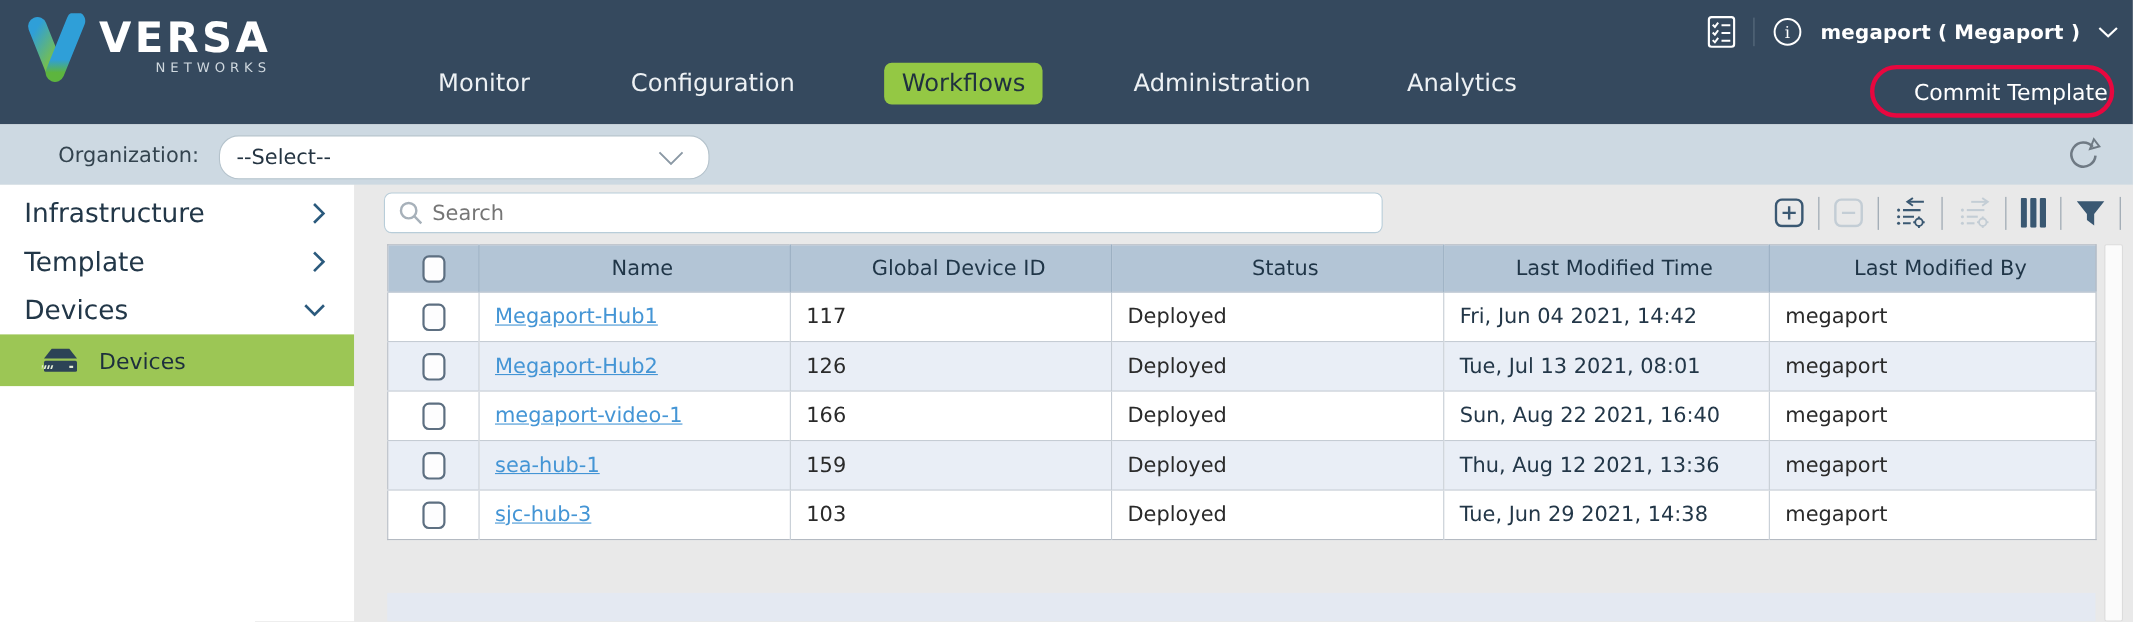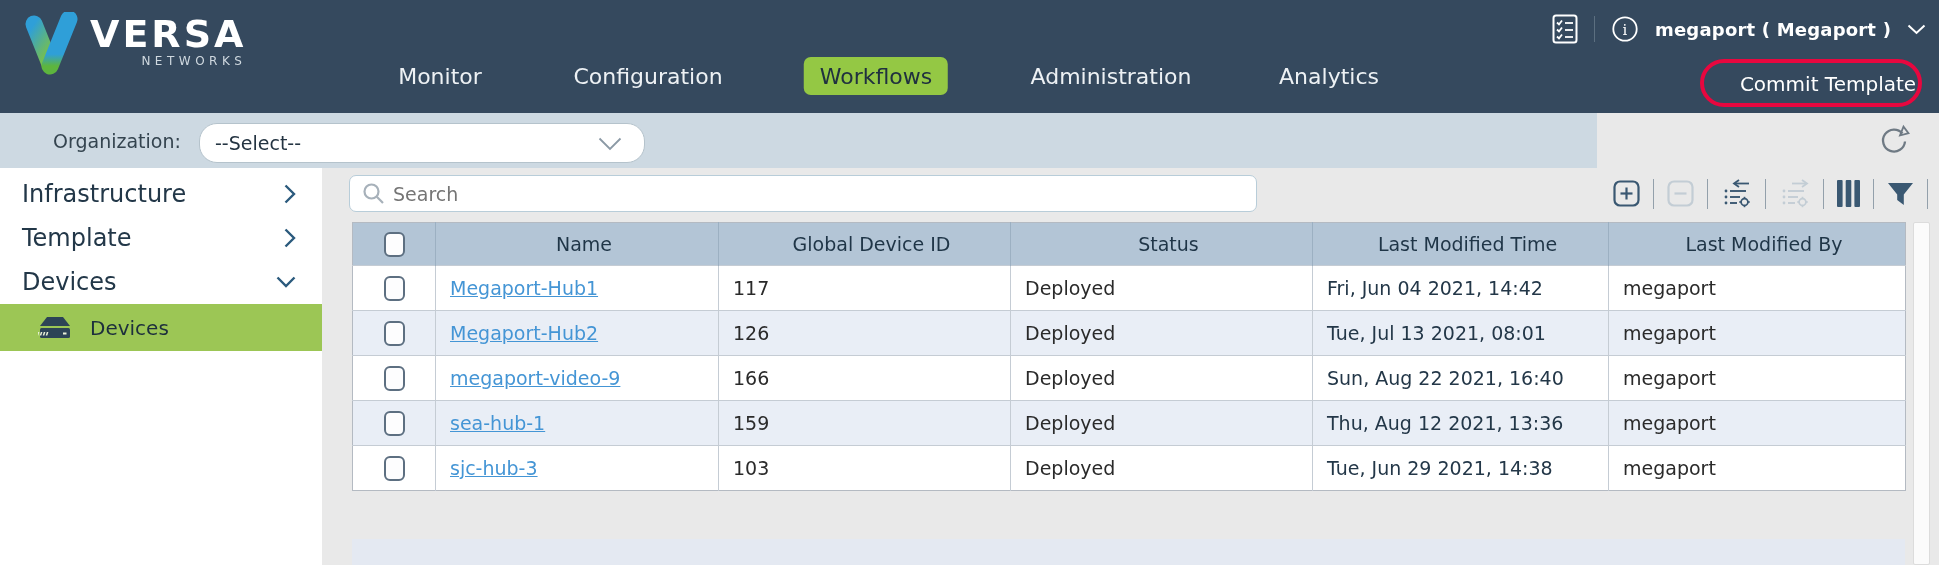--- a/index.html
+++ b/index.html
@@ -16,21 +16,21 @@
   .nav-tab { position:absolute; top:57px; transform:translateX(-50%); height:38px; display:flex; align-items:center;
              color:#edf1f4; font-size:22px; cursor:pointer; white-space:nowrap; }
   .nav-tab.active { background:#94c844; color:#20313f; padding:0 16px; border-radius:7px; }
   .top-icons { position:absolute; left:1552px; top:12px; height:34px; display:flex; align-items:center; gap:16px; color:#fff; }
   .vdiv { width:1px; height:26px; background:#5c6f80; }
   .user { font-size:18px; font-weight:bold; color:#fff; white-space:nowrap; letter-spacing:0.2px; }
   .commit { position:absolute; left:1828px; top:84px; transform:translate(-50%,-50%); color:#fff; font-size:20px; white-space:nowrap; }
   .annot { position:absolute; left:1700px; top:59px; width:222px; height:48px; border:4px solid #e8073f; border-radius:26px; pointer-events:none; }
 
   
-  .orgbar { position:absolute; left:0; top:113px; width:1597px; height:55px; background:#cdd9e2; }
+  .orgbar { position:absolute; left:0; top:113px; width:1939px; height:55px; background:#cdd9e2; }
   .org-label { position:absolute; left:53px; top:50%; transform:translateY(-50%); font-size:19px; color:#34444f; }
   .org-select { position:absolute; left:199px; top:10px; width:446px; height:40px; background:#fff;
                 border:1px solid #b5c3cc; border-radius:18px; display:flex; align-items:center; }
   .org-select .val { margin-left:15px; font-size:19px; color:#243442; }
   .org-select .chev { position:absolute; right:22px; top:13px; }
   .refresh { position:absolute; left:1878px; top:11px; width:32px; height:32px; color:#6f7a84; cursor:pointer; }
 
   
   .sidebar { position:absolute; left:0; top:168px; width:322px; height:397px; background:#fff; padding-top:4px; }
   .side-item { height:44px; display:flex; align-items:center; padding:0 26px 0 22px; font-size:24px; color:#223748; cursor:pointer; }
@@ -320,21 +320,21 @@
         <tr class="odd">
           <td class="c"><span class="cbx"></span></td>
           <td><a>Megaport-Hub2</a></td>
           <td>126</td>
           <td>Deployed</td>
           <td class="time">Tue, Jul 13 2021, 08:01</td>
           <td>megaport</td>
         </tr>
         <tr>
           <td class="c"><span class="cbx"></span></td>
-          <td><a>megaport-video-9</a></td>
+          <td><a>megaport-video-1</a></td>
           <td>166</td>
           <td>Deployed</td>
           <td class="time">Sun, Aug 22 2021, 16:40</td>
           <td>megaport</td>
         </tr>
         <tr class="odd">
           <td class="c"><span class="cbx"></span></td>
           <td><a>sea-hub-1</a></td>
           <td>159</td>
           <td>Deployed</td>

